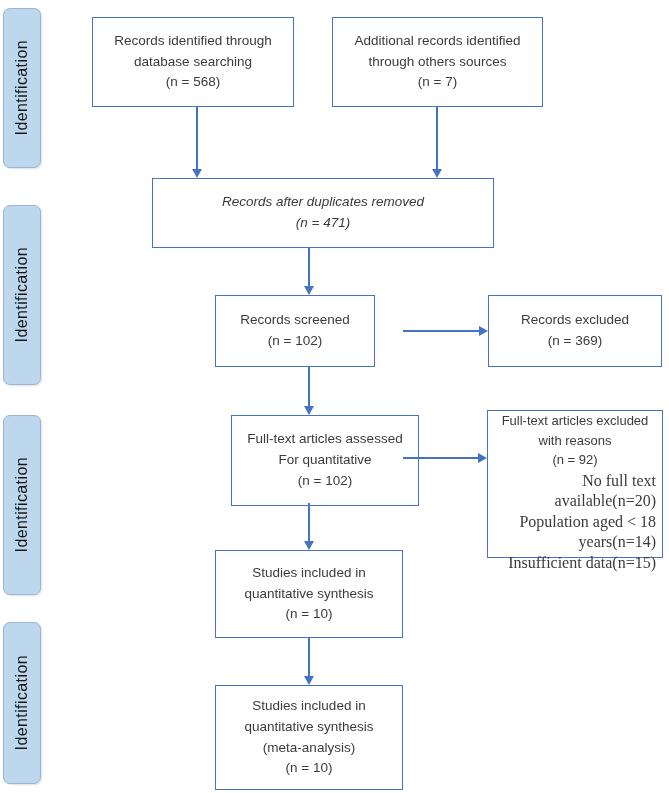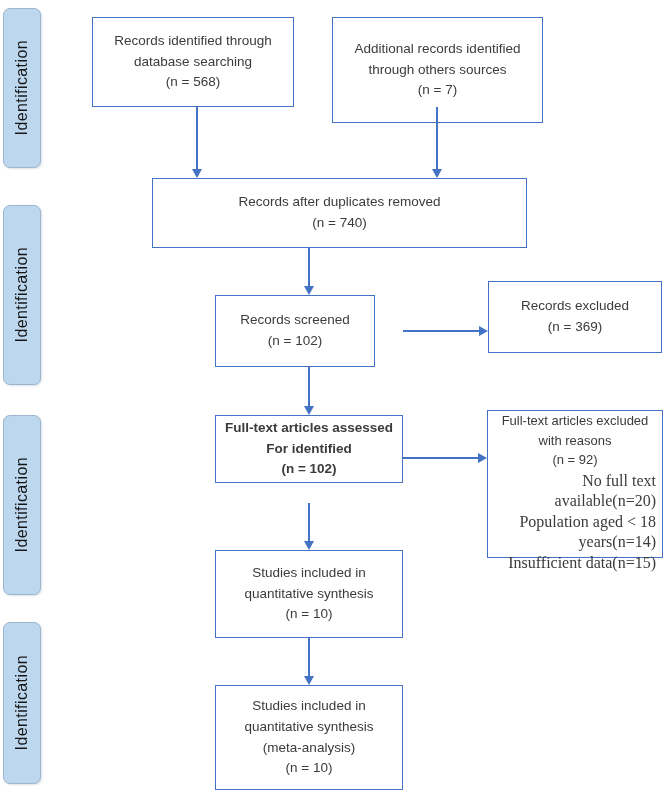--- a/index.html
+++ b/index.html
@@ -43,25 +43,25 @@
   .box{
     position:absolute;
     background:#ffffff;
     border:1.5px solid var(--blue);
     display:flex;flex-direction:column;
     align-items:center;justify-content:center;
     text-align:center;
     font-size:13.5px;line-height:1.55;
   }
   .b1{left:92px;top:17px;width:202px;height:90px;}
-  .b2{left:332px;top:17px;width:211px;height:106px;}
-  .b3{left:152px;top:178px;width:375px;height:70px;}
+  .b2{left:332px;top:17px;width:211px;height:90px;}
+  .b3{left:152px;top:178px;width:342px;height:70px;font-style:italic;}
   .b4{left:215px;top:295px;width:160px;height:72px;}
-  .b5{left:488px;top:281px;width:174px;height:72px;}
-  .b6{left:215px;top:415px;width:188px;height:68px;font-weight:bold;}
+  .b5{left:488px;top:295px;width:174px;height:72px;}
+  .b6{left:231px;top:415px;width:188px;height:91px;}
   .b7{left:487px;top:410px;width:176px;height:148px;justify-content:flex-start;padding-top:0;}
   .b8{left:215px;top:550px;width:188px;height:88px;}
   .b9{left:215px;top:685px;width:188px;height:105px;}
   .b7 .heading{font-size:13px;line-height:1.5;text-align:center;width:100%;}
   .b7 .reasons{
     font-family:"Liberation Serif", serif;
     font-size:16px;line-height:1.25;
     text-align:right;width:100%;
     padding-right:6px;margin-top:1px;
   }
@@ -121,35 +121,35 @@
     <div>(n = 568)</div>
   </div>
   <div class="box b2">
     <div>Additional records identified</div>
     <div>through others sources</div>
     <div>(n = 7)</div>
   </div>
 
   <div class="box b3">
     <div>Records after duplicates removed</div>
-    <div>(n = 740)</div>
+    <div>(n = 471)</div>
   </div>
 
   <div class="box b4">
     <div>Records screened</div>
     <div>(n = 102)</div>
   </div>
   <div class="box b5">
     <div>Records excluded</div>
     <div>(n = 369)</div>
   </div>
 
   <div class="box b6">
     <div>Full-text articles assessed</div>
-    <div>For identified</div>
+    <div>For quantitative</div>
     <div>(n = 102)</div>
   </div>
   <div class="box b7">
     <div class="heading">Full-text articles excluded</div>
     <div class="heading">with reasons</div>
     <div class="heading">(n = 92)</div>
     <div class="reasons">No full text available(n=20)</div>
     <div class="reasons">Population aged &lt; 18 years(n=14)</div>
     <div class="reasons">Insufficient data(n=15)</div>
   </div>

